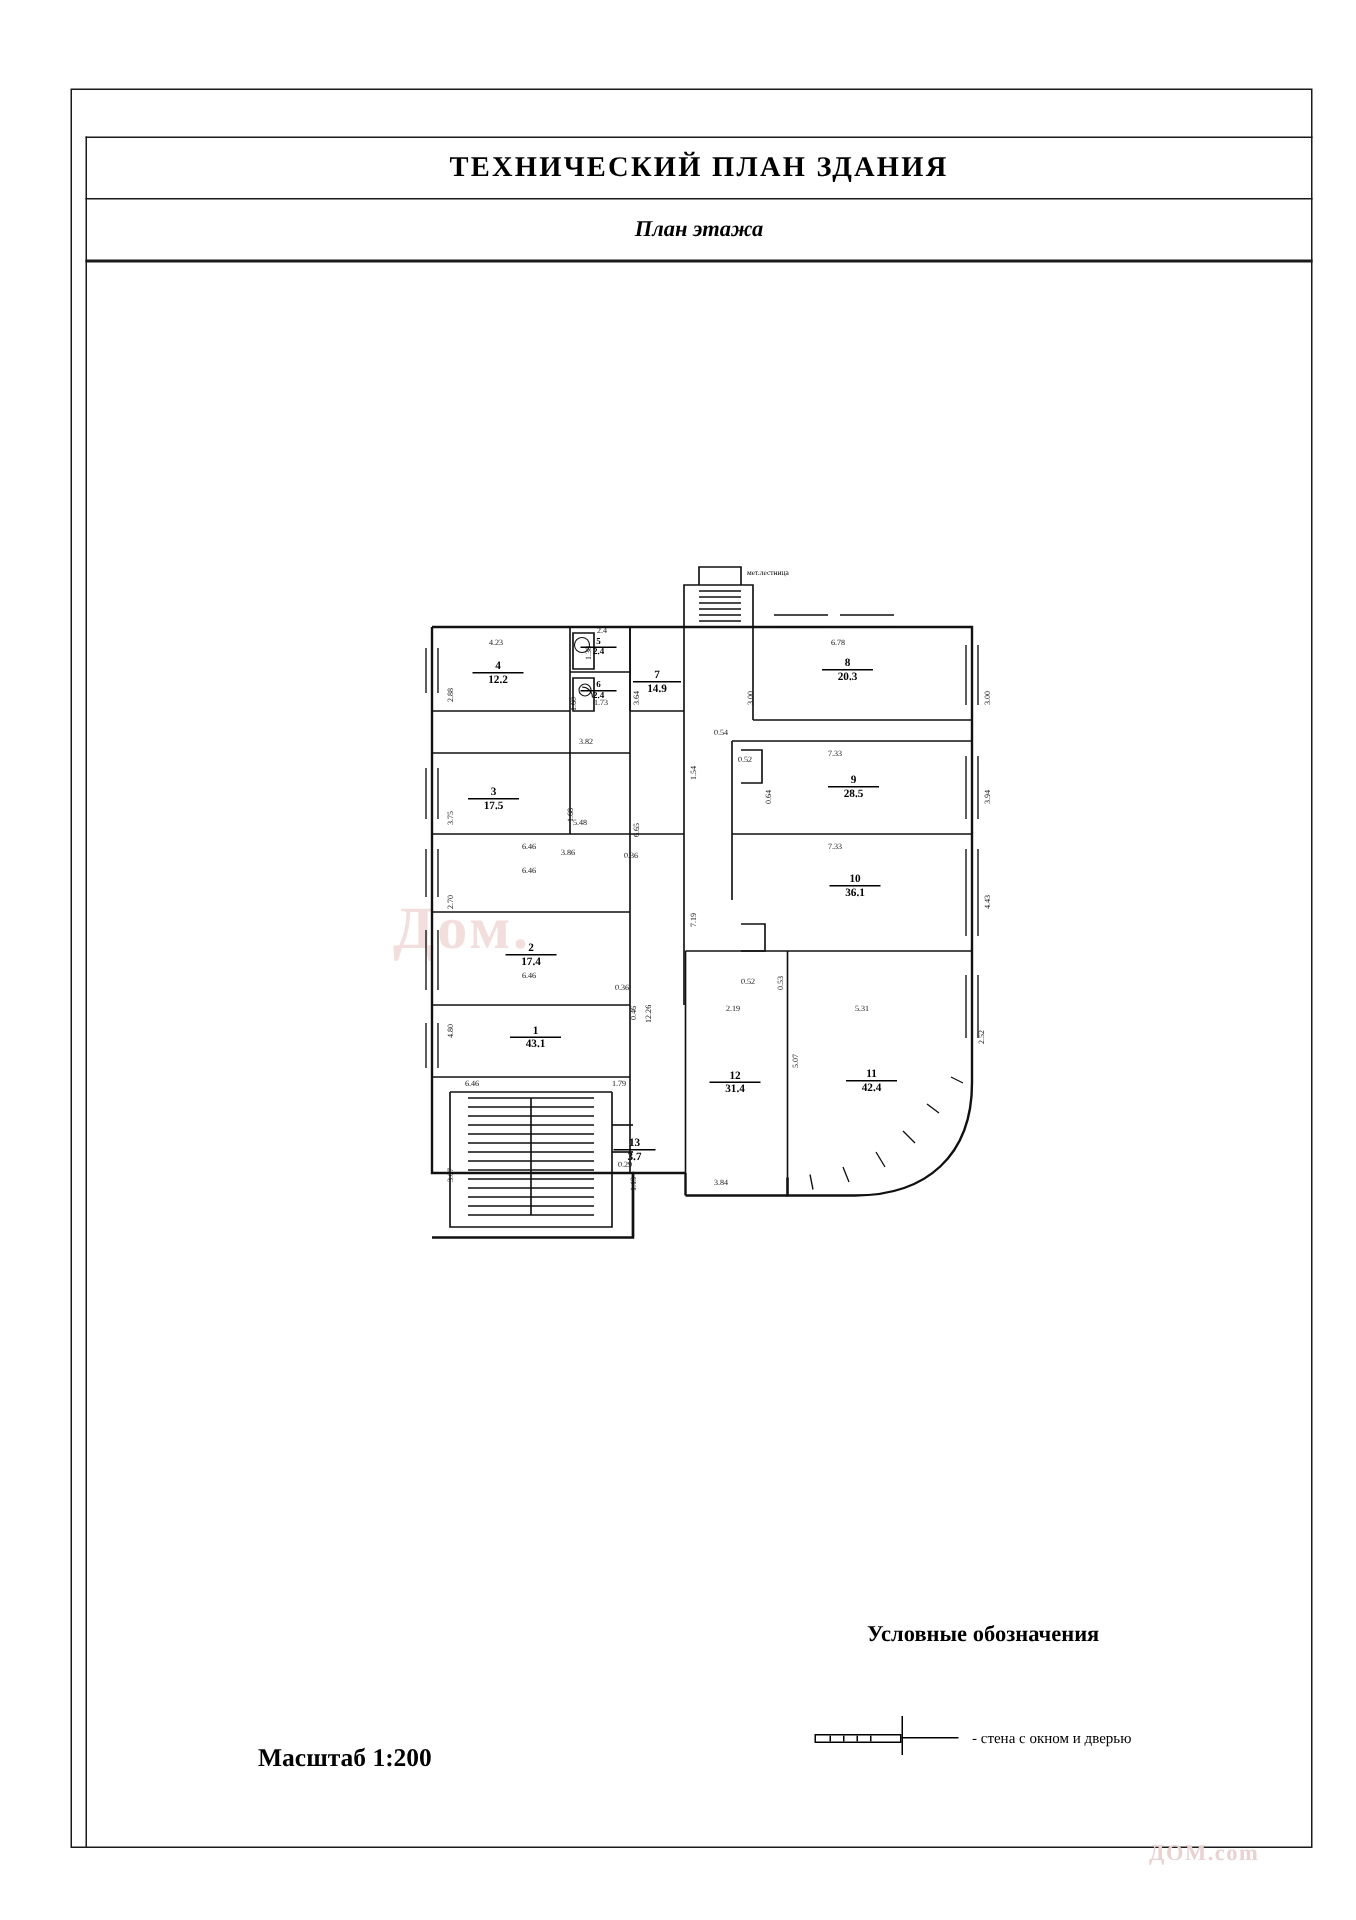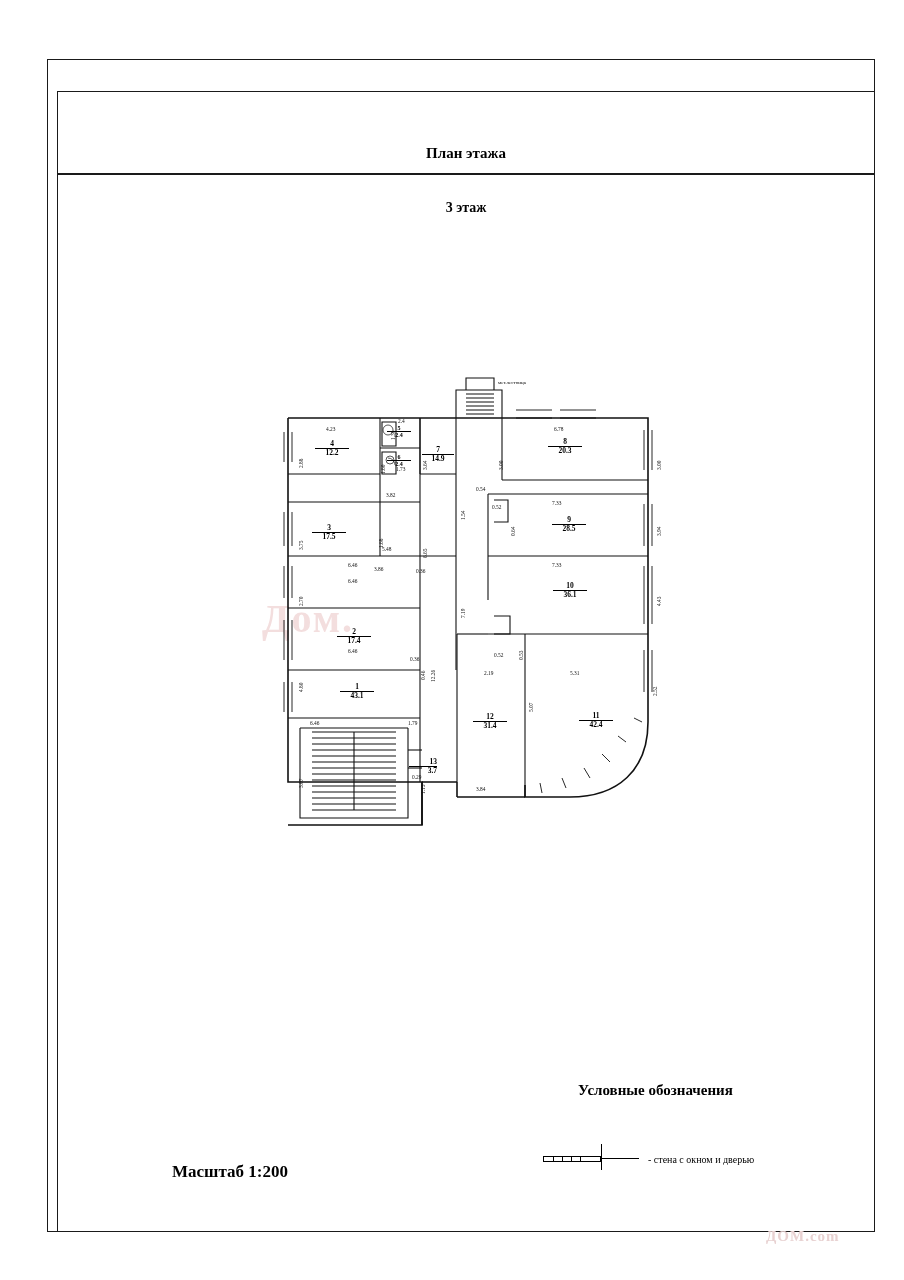--- a/index.html
+++ b/index.html
@@ -59,20 +59,21 @@
     width: 818px; height: 42px;
     border-bottom: 2px solid #1a1a1a;
     box-sizing: border-box;
     display: flex;
     align-items: center;
     justify-content: center;
   }
   .subtitle-row .t {
     font-size: 15px;
     font-weight: bold;
+    font-style: italic;
   }
   .floor-label {
     position: absolute;
     left: 57px; top: 200px;
     width: 818px;
     text-align: center;
     font-size: 14px;
     font-weight: bold;
   }
   .scale-label {
@@ -179,26 +180,28 @@
   }
 </style>
 </head>
 <body>
 
 <div class="page">
 
   <div class="frame-outer"></div>
   <div class="frame-inner"></div>
 
+  <div class="title-row">
+    <span class="t">ТЕХНИЧЕСКИЙ  ПЛАН  ЗДАНИЯ</span>
+  </div>
 
   <div class="subtitle-row">
     <span class="t">План этажа</span>
   </div>
 
-  <div class="floor-label">3 этаж</div>
 
   <div class="wm-center">Дом.</div>
   <div class="wm-corner">ДОМ.com</div>
 
   <div class="plan">
     <svg width="420" height="470" viewBox="0 0 420 470">
       <g fill="none" stroke="#111" stroke-width="1.6">
 
         <path d="M18 48 L18 412 L152 412 L152 455 L18 455"></path>
         <path d="M18 48 L330 48"></path>
@@ -320,41 +323,41 @@
       <span class="area">20.3</span>
     </div>
     <div class="rl" style="left:282px; top:146px; width:34px;">
       <span class="num">9</span>
       <span class="area">28.5</span>
     </div>
     <div class="rl" style="left:283px; top:212px; width:34px;font-family:Liberation Serif, serif;">
       <span class="num">10</span>
       <span class="area">36.1</span>
     </div>
-    <div class="rl" style="left:309px; top:342px; width:34px;">
+    <div class="rl" style="left:294px; top:342px; width:34px;">
       <span class="num">11</span>
       <span class="area">42.4</span>
     </div>
     <div class="rl" style="left:203px; top:343px; width:34px;">
       <span class="num">12</span>
       <span class="area">31.4</span>
     </div>
     <div class="rl" style="left:42px; top:154px; width:34px;">
       <span class="num">3</span>
       <span class="area">17.5</span>
     </div>
     <div class="rl" style="left:67px; top:258px; width:34px;">
       <span class="num">2</span>
       <span class="area">17.4</span>
     </div>
     <div class="rl" style="left:70px; top:313px; width:34px;">
       <span class="num">1</span>
       <span class="area">43.1</span>
     </div>
-    <div class="rl" style="left:139px; top:388px; width:28px;text-align:right;">
+    <div class="rl" style="left:139px; top:388px; width:28px;">
       <span class="num">13</span>
       <span class="area">3.7</span>
     </div>
 
     <div class="note" style="left:228px; top:10px;">мет.лестница</div>
 
     <div class="dim" style="left:56px; top:56px;">4.23</div>
     <div class="dim v" style="left:28px; top:98px;">2.88</div>
     <div class="dim v" style="left:120px; top:70px;">1.38</div>
     <div class="dim v" style="left:110px; top:104px;">1.60</div>

